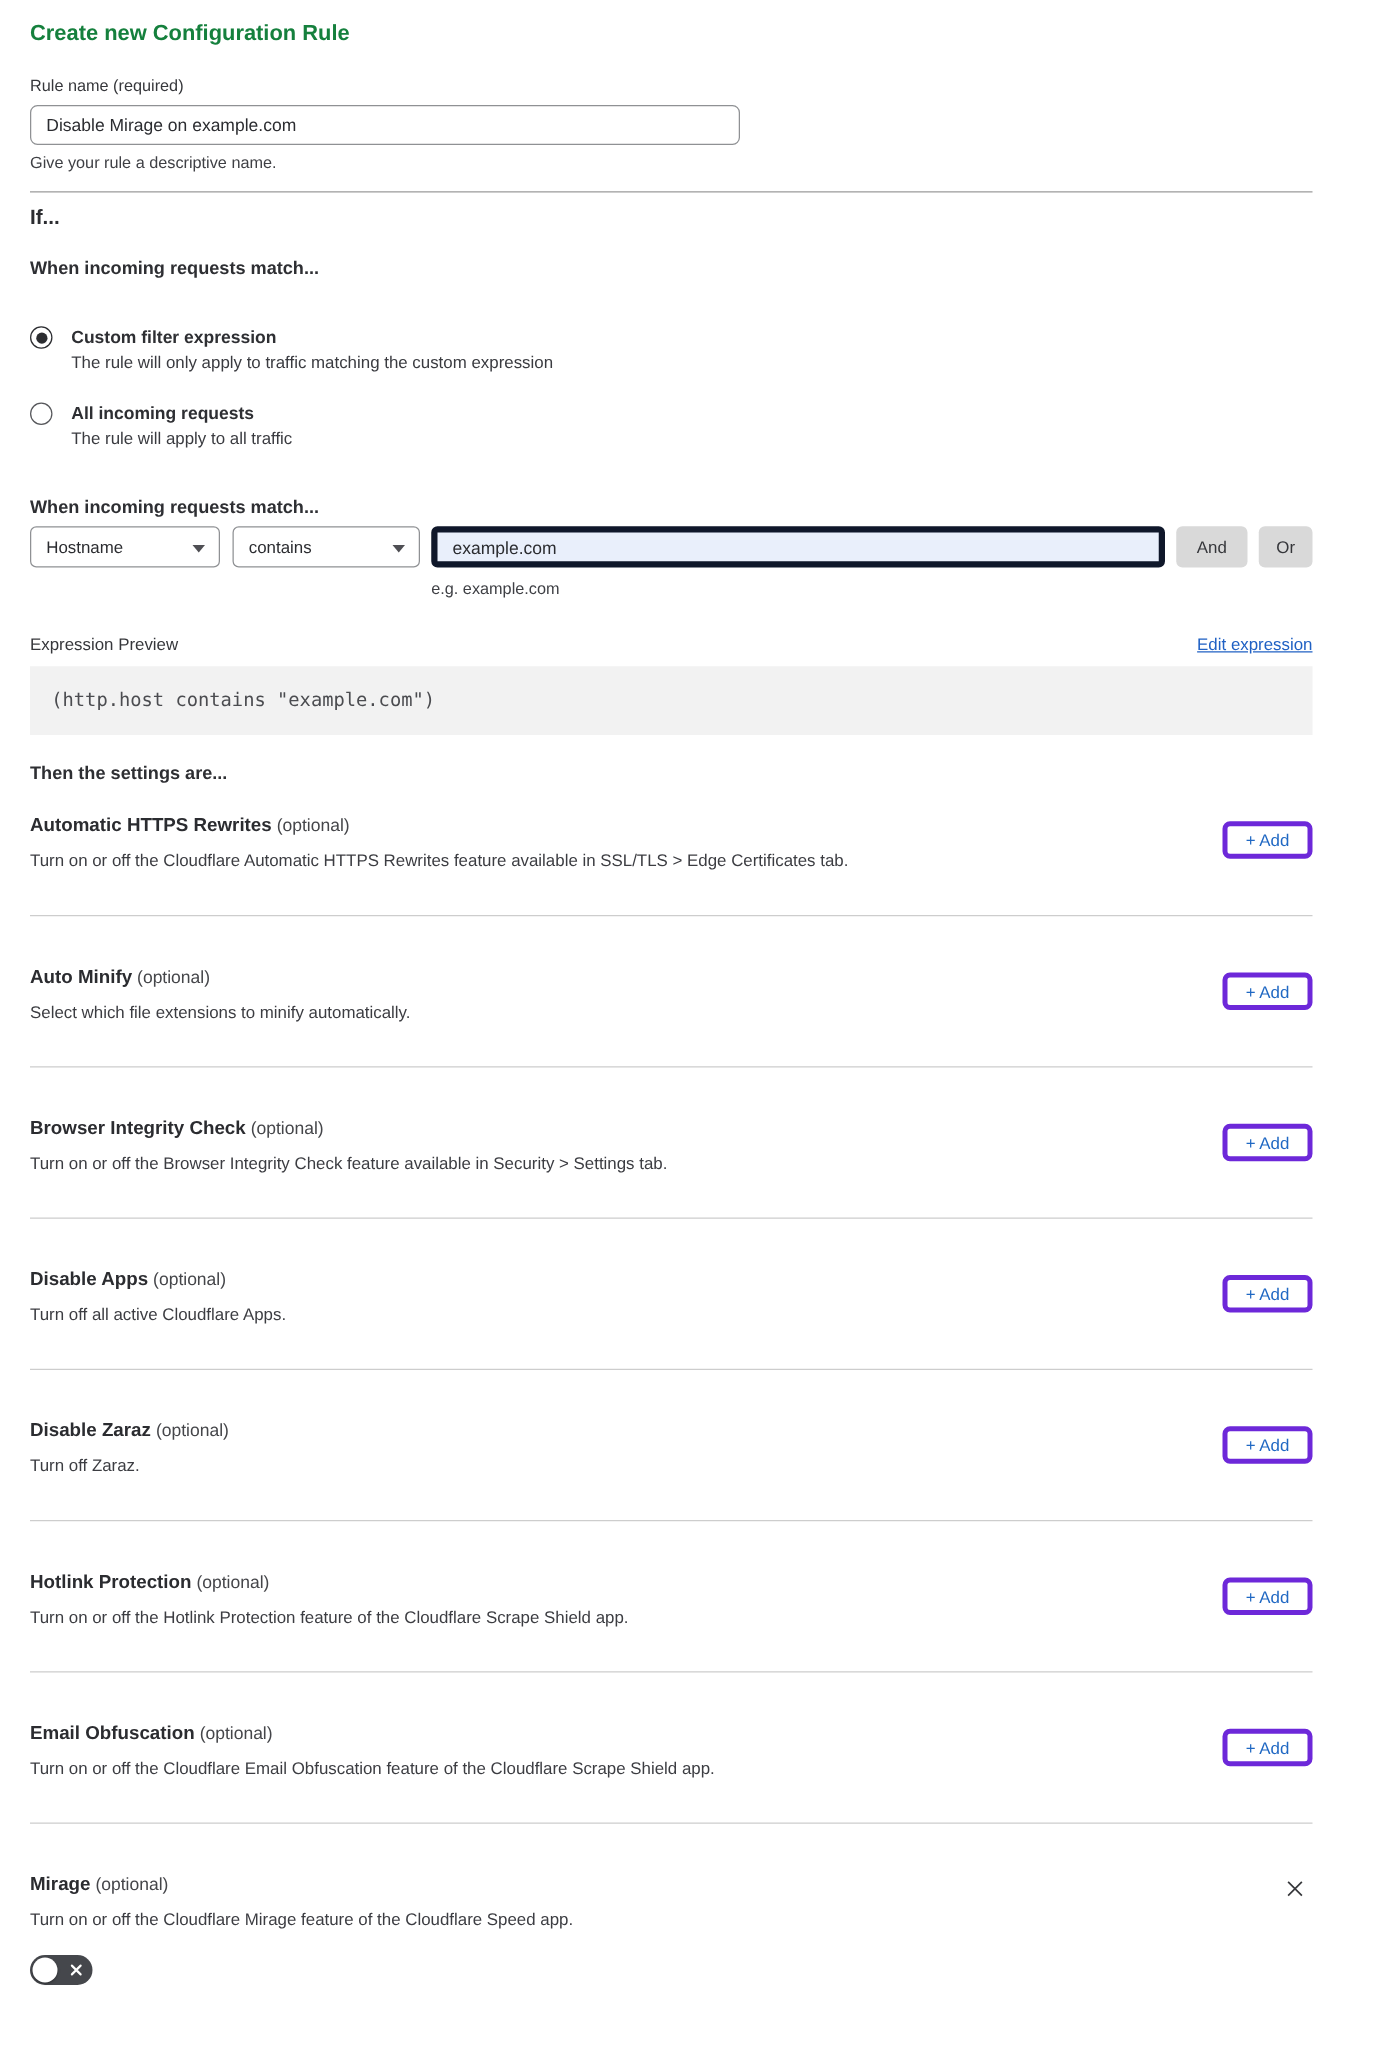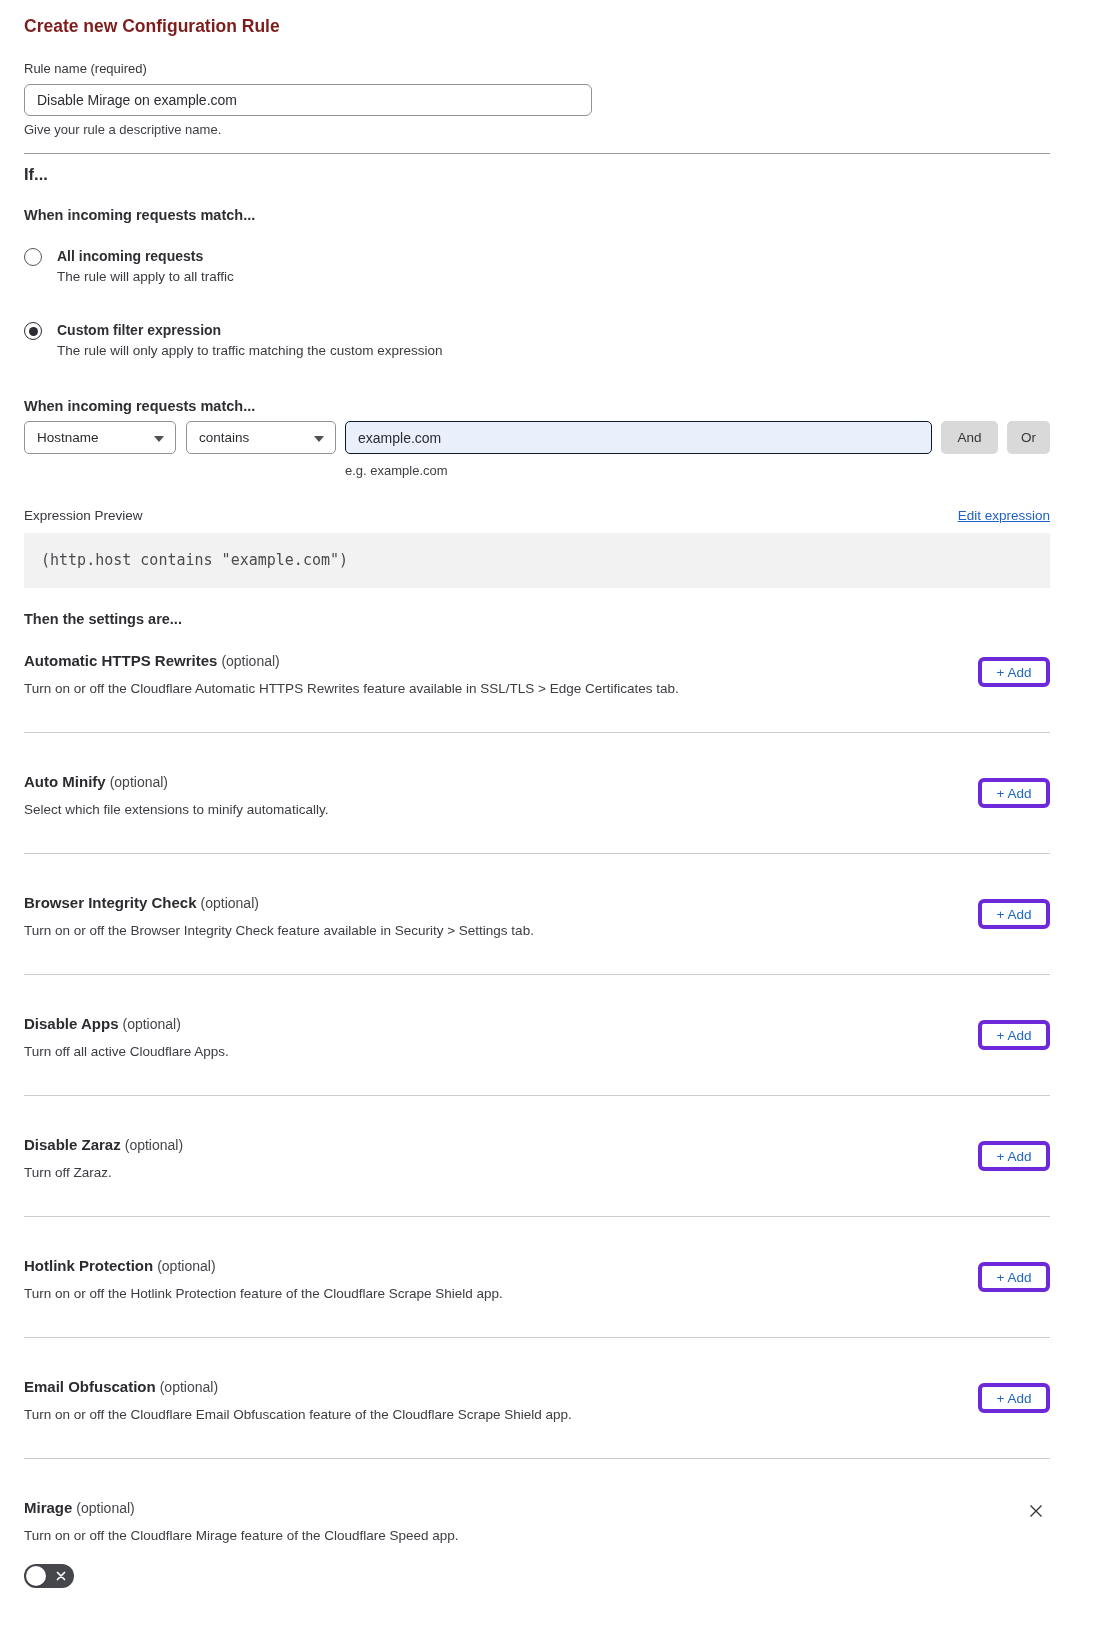--- a/index.html
+++ b/index.html
@@ -4,21 +4,21 @@
 <style>
   * { box-sizing: border-box; margin: 0; padding: 0; }
   html, body { background: #ffffff; }
   body {
     width: 1106px; height: 1638px; overflow: hidden; position: relative;
     font-family: "Liberation Sans", sans-serif; color: #3c3d42;
     -webkit-font-smoothing: antialiased;
   }
   .container { padding: 15px 56px 0 24px; }
 
-  h1.page-title { font-size: 17.5px; line-height: 22px; font-weight: 700; color: #7f1d1d; }
+  h1.page-title { font-size: 17.5px; line-height: 22px; font-weight: 700; color: #15803d; }
 
   .field-label { margin-top: 24px; font-size: 13px; line-height: 16px; color: #36373b; }
   .rule-input {
     margin-top: 7px; width: 568px; height: 32px; border: 1px solid #8f9194;
     border-radius: 6px; padding: 0 12px; font-size: 14px; color: #2b2c30;
     font-family: "Liberation Sans", sans-serif; background: #fff; display: block;
   }
   .helper { margin-top: 6px; font-size: 13px; line-height: 16px; color: #3f4045; }
 
   .hr-strong { margin-top: 15px; border: none; border-top: 1px solid #9b9b9b; height: 0; }
@@ -54,21 +54,21 @@
     cursor: pointer;
   }
   .select-field { width: 152px; margin-right: 10px; }
   .select-operator { width: 150px; margin-right: 9px; }
   .chevron {
     position: absolute; right: 11px; top: 50%; margin-top: -2px;
     width: 0; height: 0; border-left: 5px solid transparent; border-right: 5px solid transparent;
     border-top: 6px solid #4f4f54;
   }
   .value-input {
-    width: 587px; margin-right: 9px; border: 1px solid #0f172a; border-radius: 5px;
+    width: 587px; margin-right: 9px; border: 5px solid #0f172a; border-radius: 5px;
     background: #e9effb; padding: 0 12px; font-size: 14px; color: #2b2c30;
     font-family: "Liberation Sans", sans-serif;
   }
   .btn-gray {
     border: none; border-radius: 5px; background: #d9d9d9; color: #35363a;
     font-size: 13.5px; font-family: "Liberation Sans", sans-serif; cursor: pointer;
   }
   .btn-and { width: 57px; margin-right: 9px; }
   .btn-or  { width: 43px; }
   .eg-helper { margin-top: 9px; margin-left: 321px; font-size: 13px; line-height: 16px; color: #3f4045; }
@@ -120,33 +120,33 @@
 
   <div class="field-label">Rule name (required)</div>
   <input class="rule-input" type="text" value="Disable Mirage on example.com" style="">
   <div class="helper">Give your rule a descriptive name.</div>
 
   <hr class="hr-strong">
 
   <div class="if-heading">If...</div>
   <div class="sub-heading wirm-1">When incoming requests match...</div>
 
+  <div class="radio-row second">
+    <span class="radio-circle selected"></span>
+    <span class="radio-texts">
+      <span class="radio-label" style="display:block">Custom filter expression</span>
+      <span class="radio-desc" style="display:block">The rule will only apply to traffic matching the custom expression</span>
+    </span>
+  </div>
+
   <div class="radio-row first">
     <span class="radio-circle"></span>
     <span class="radio-texts">
       <span class="radio-label" style="display:block">All incoming requests</span>
       <span class="radio-desc" style="display:block">The rule will apply to all traffic</span>
-    </span>
-  </div>
-
-  <div class="radio-row second">
-    <span class="radio-circle selected"></span>
-    <span class="radio-texts">
-      <span class="radio-label" style="display:block">Custom filter expression</span>
-      <span class="radio-desc" style="display:block">The rule will only apply to traffic matching the custom expression</span>
     </span>
   </div>
 
   <div class="sub-heading wirm-2">When incoming requests match...</div>
 
 
   <div class="controls-row">
     <div class="select select-field">
       <span>Hostname</span>
       <span class="chevron"></span>

